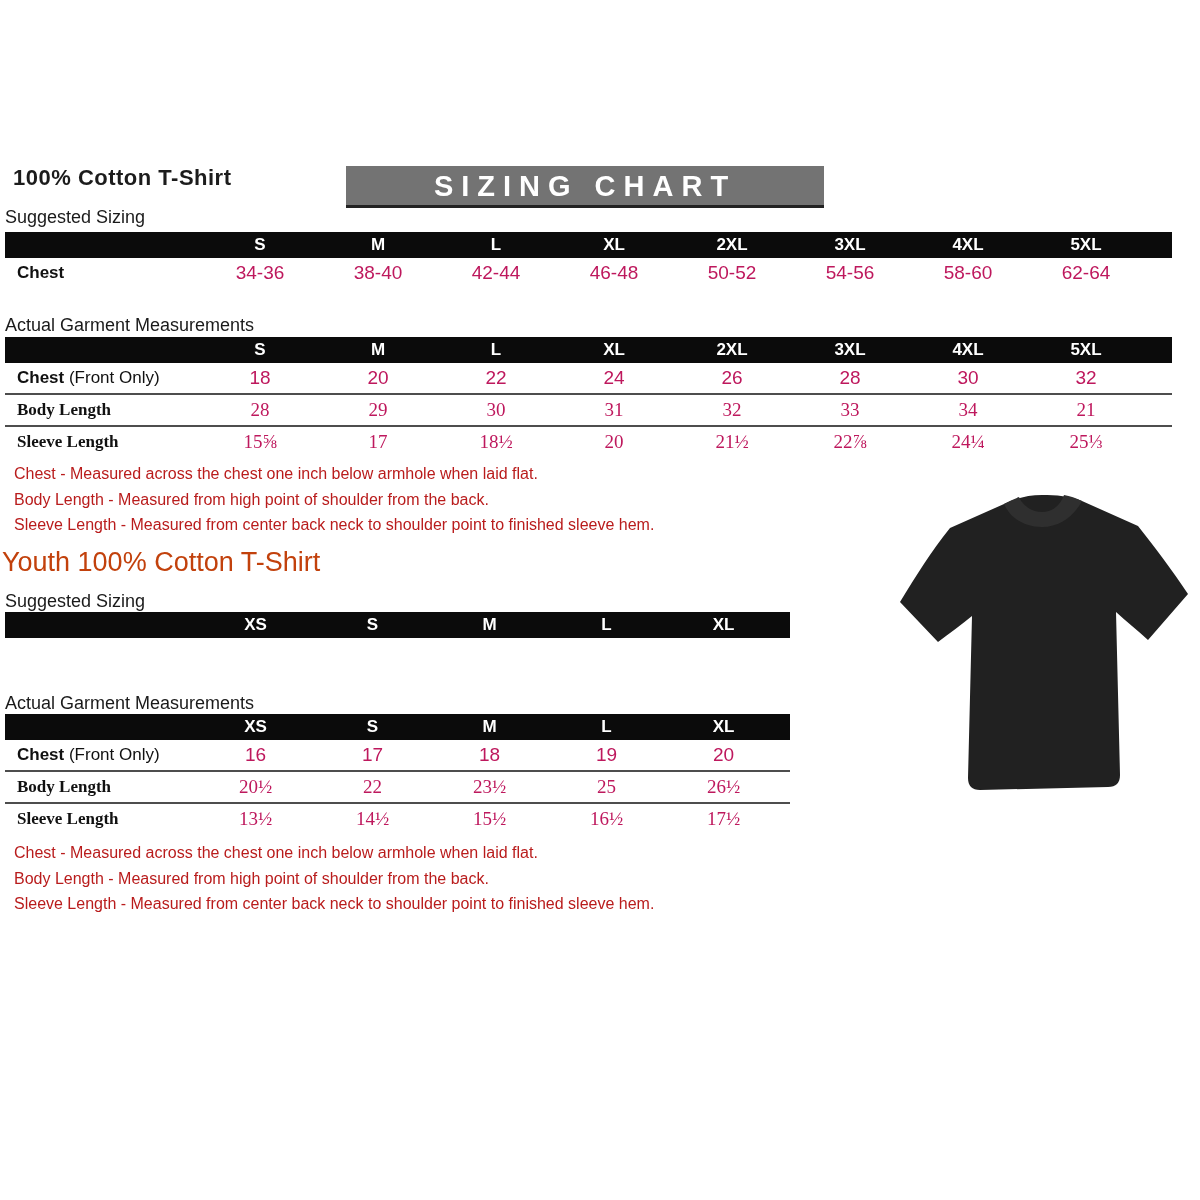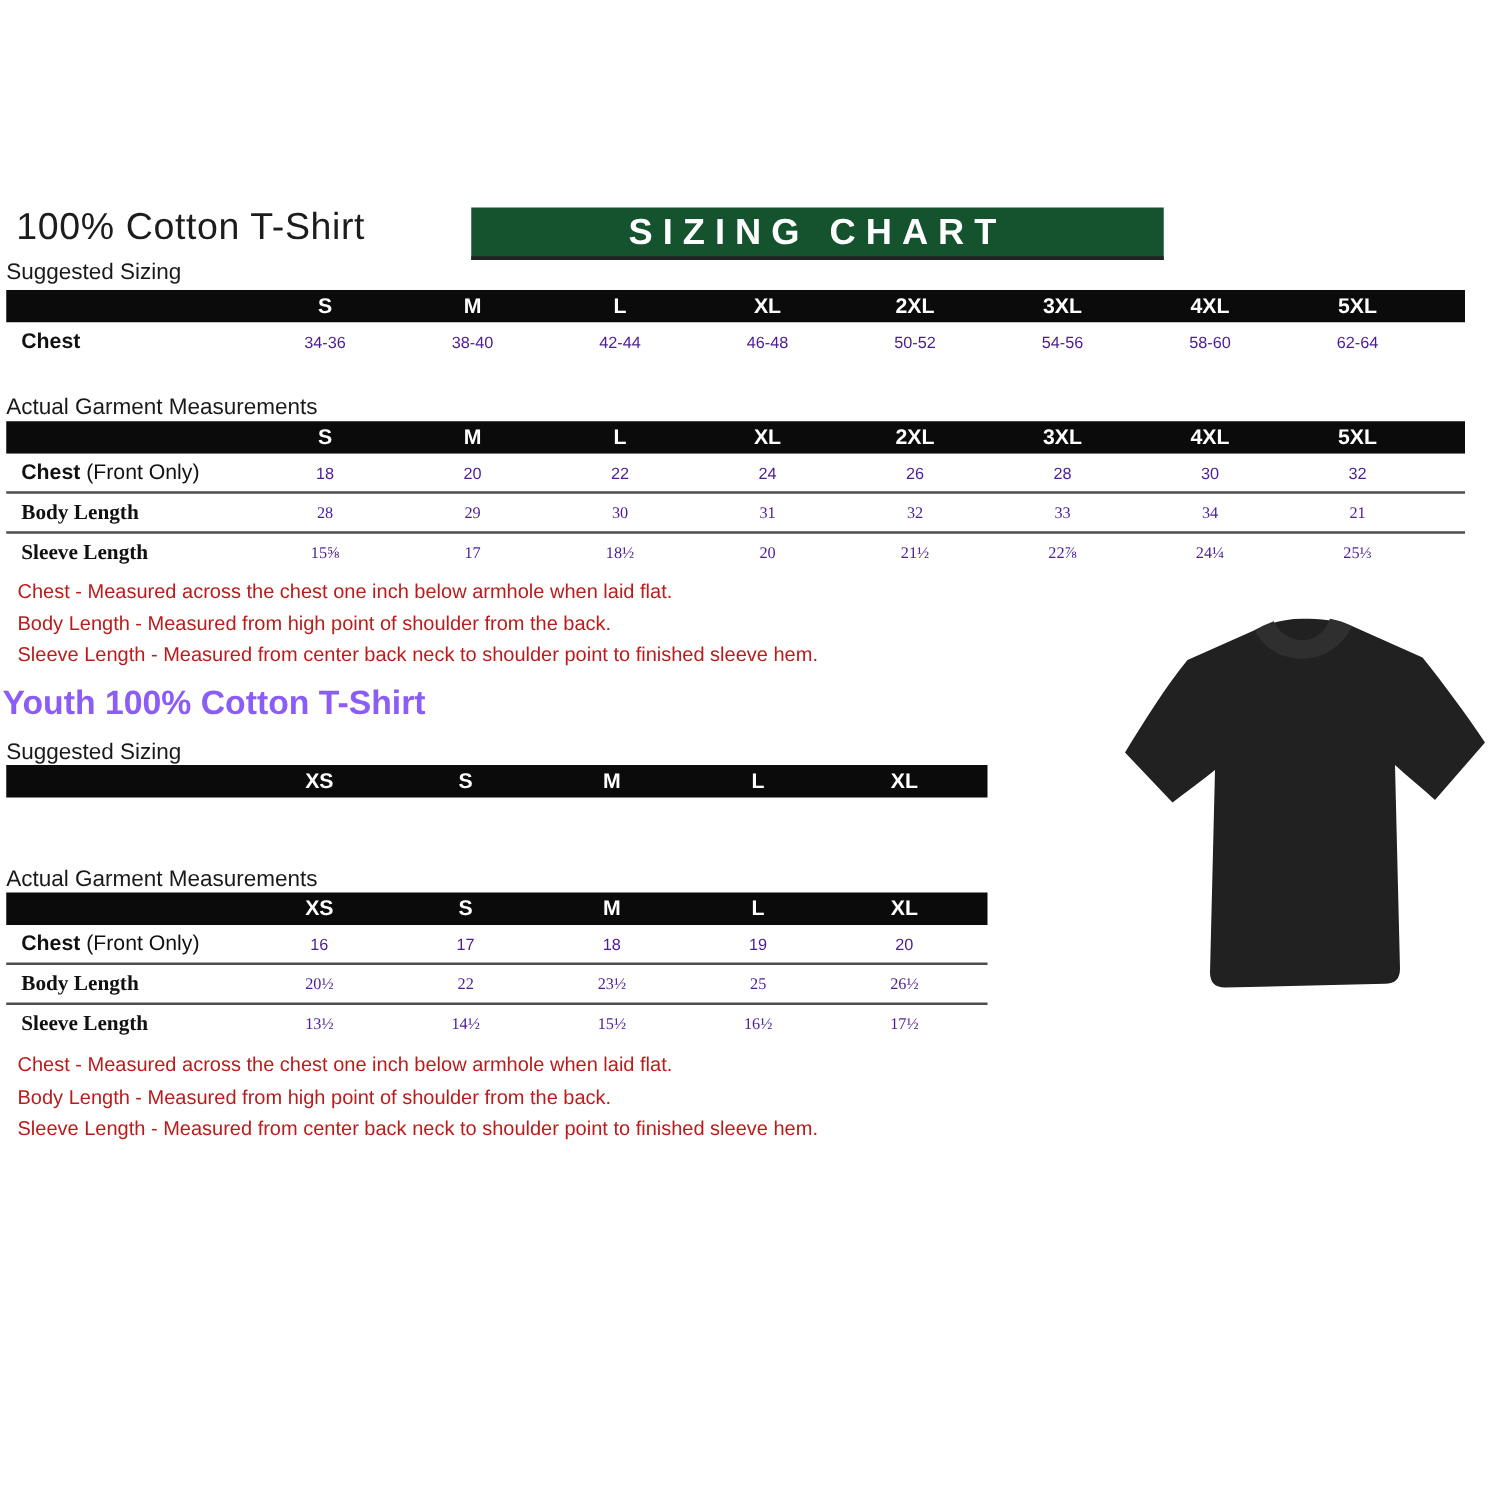--- a/index.html
+++ b/index.html
@@ -4,44 +4,44 @@
 <style>
   html,body{margin:0;padding:0;}
   body{
     width:1200px;height:1200px;background:#ffffff;
     font-family:"Liberation Sans",sans-serif;color:#161616;
     position:relative;overflow:hidden;
   }
   .abs{position:absolute;}
 
   
-  #main-title{left:13px;top:165px;font-size:30px;font-weight:400;letter-spacing:0.5px;color:#1c1c1c;}
+  #main-title{left:13px;top:165px;font-size:22px;font-weight:700;letter-spacing:0.5px;color:#1c1c1c;}
   #banner{
-    left:346px;top:166px;width:554px;height:39px;background:#14532d;
+    left:346px;top:166px;width:478px;height:39px;background:#737373;
     color:#ffffff;font-weight:700;font-size:29px;letter-spacing:8px;
-    text-align:center;line-height:40px;border-bottom:3px solid #222;margin-left:31px;
+    text-align:center;line-height:40px;border-bottom:3px solid #222;
   }
 
   .section-label{font-size:18px;color:#1a1a1a;}
   #adult-suggested-label{left:5px;top:207px;}
   #adult-actual-label{left:5px;top:315px;}
   #youth-suggested-label{left:5px;top:591px;}
   #youth-actual-label{left:5px;top:693px;}
 
-  #youth-title{left:2px;top:547px;font-size:27px;font-weight:700;color:#8b5cf6;text-align:center;}
+  #youth-title{left:2px;top:547px;font-size:27px;font-weight:400;color:#c2410c;text-align:center;}
 
   
   .table{position:absolute;}
   .table.adult{--labelw:196px;--colw:118px;width:1167px;}
   .table.youth{--labelw:192px;--colw:117px;width:785px;}
   .thead{display:grid;background:#0b0b0b;height:26px;align-items:center;}
   .trow{display:grid;height:30px;align-items:center;background:#ffffff;}
   .trow.sep{border-top:2px solid #4d4d4d;font-family:Liberation Serif, serif;}
   .th{color:#ffffff;font-weight:700;font-size:17px;text-align:center;}
-  .td{font-size:13px;text-align:center;color:#4c1d95;}
+  .td{font-size:19px;text-align:center;color:#be185d;}
   .tlabel{text-align:left;padding-left:12px;font-size:17px;font-weight:700;color:#111;}
   .tlabel .suffix{font-weight:400;}
 
   #table-adult-suggested{left:5px;top:232px;}
   #table-adult-actual{left:5px;top:337px;}
   #table-youth-suggested{left:5px;top:612px;}
   #table-youth-actual{left:5px;top:714px;}
 
   
   .notes{position:absolute;left:14px;}

